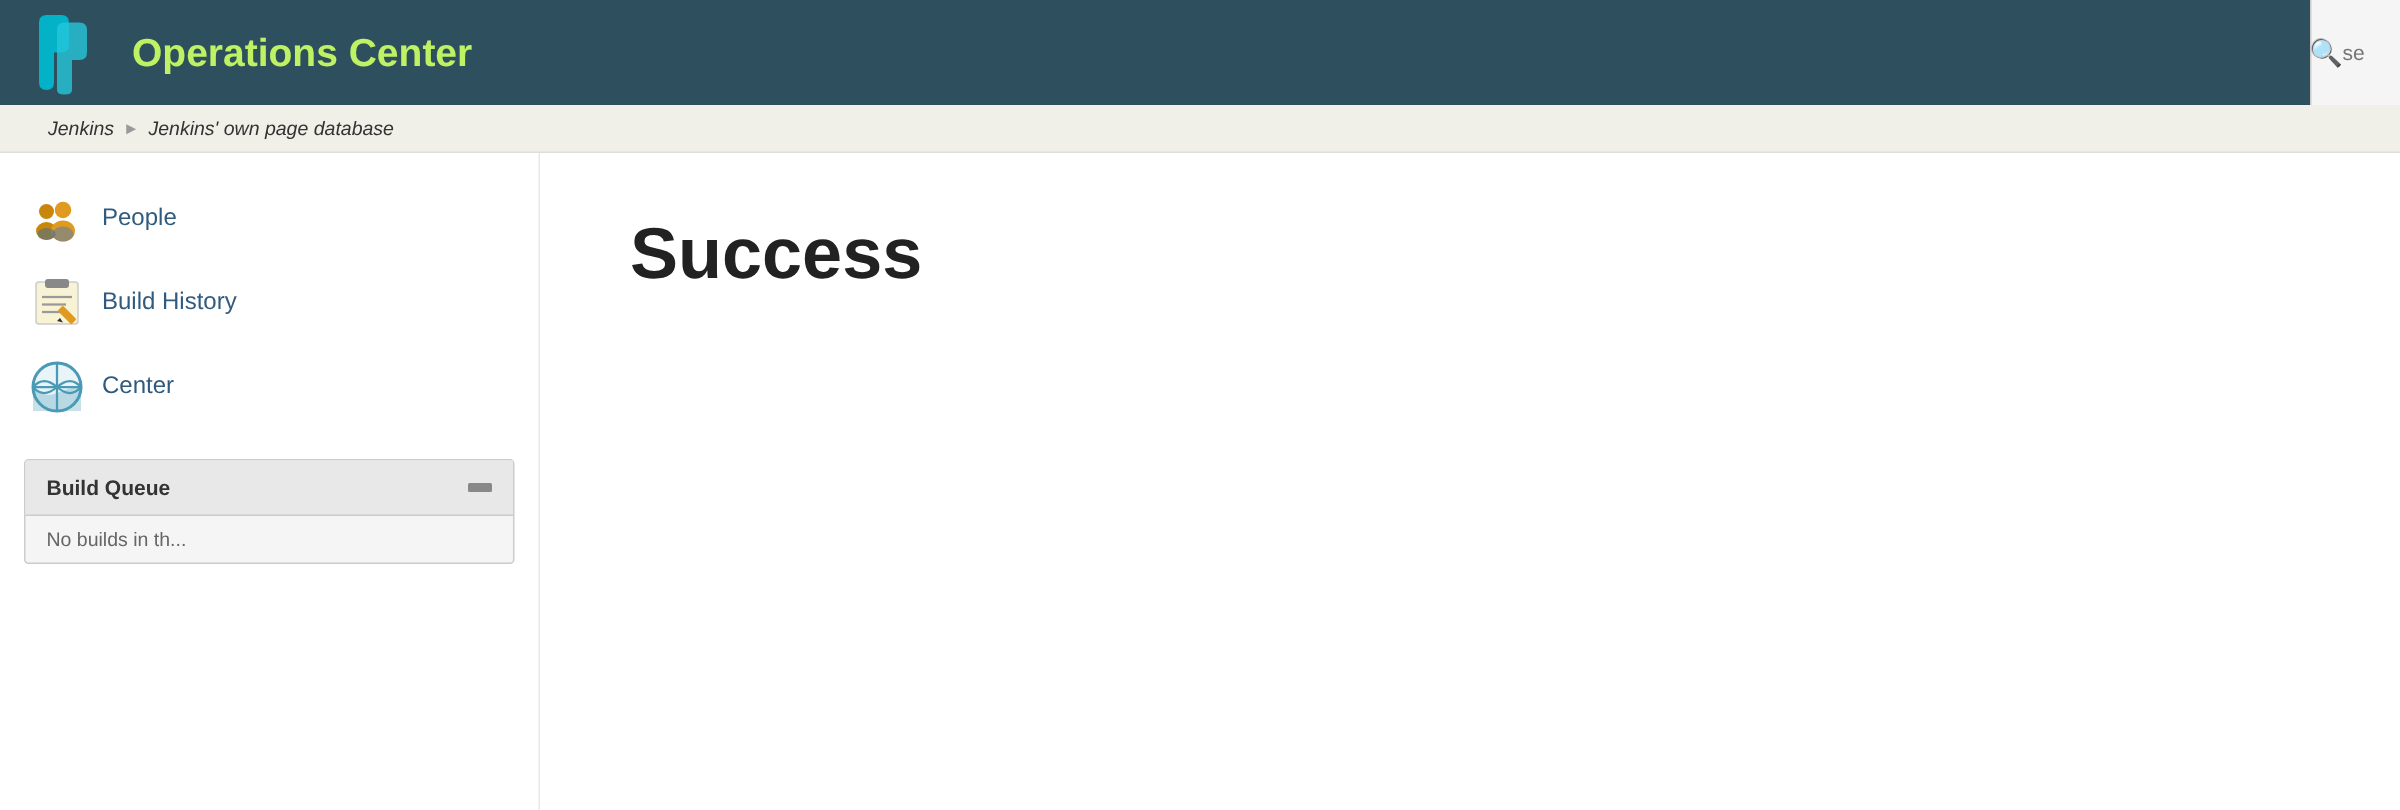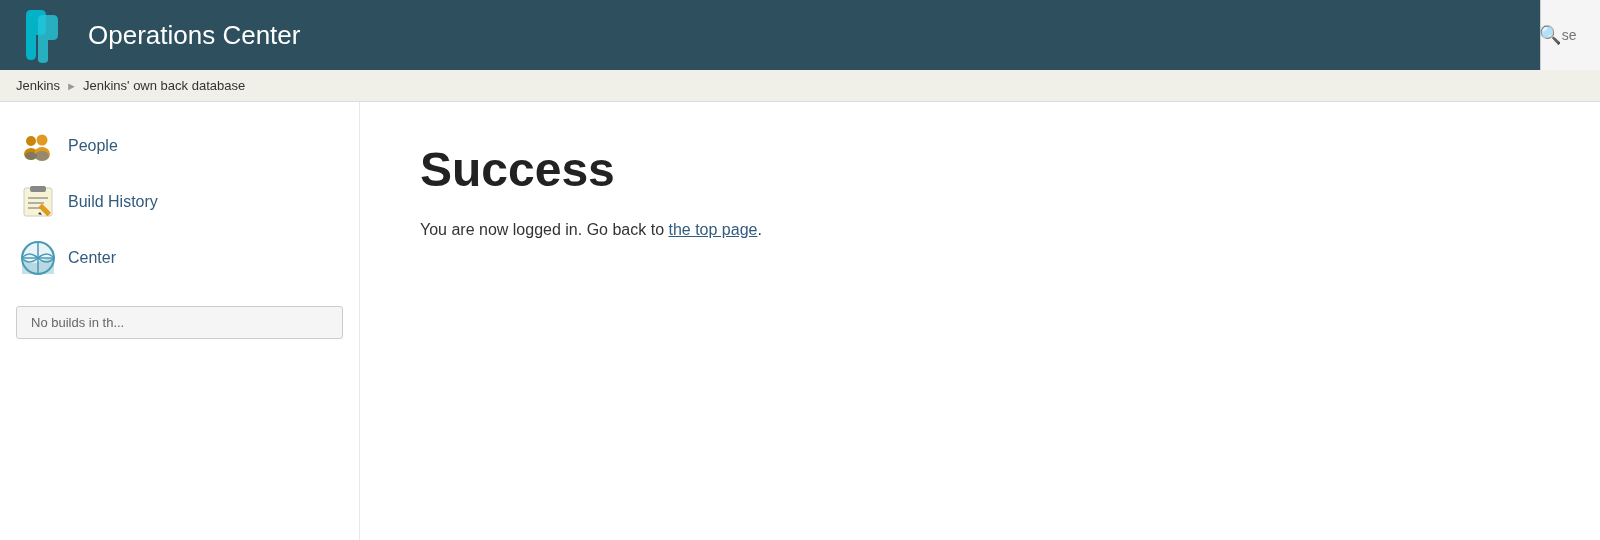--- a/index.html
+++ b/index.html
@@ -17,23 +17,23 @@
     #logo-area {
       display: flex;
       align-items: center;
       gap: 12px;
     }
     #logo-icon {
       width: 60px;
       height: 60px;
     }
     #header-title {
-      color: #ffffff;
+      color: #bef264;
       font-size: 26px;
-      font-weight: normal;
+      font-weight: bold;
       text-align: right;
     }
     #search-box {
       position: absolute;
       right: 0;
       top: 0;
       height: 70px;
       width: 60px;
       background: #f5f5f5;
       display: flex;
@@ -45,27 +45,28 @@
       width: 40px;
       border: none;
       background: transparent;
       font-size: 14px;
       outline: none;
     }
 
     
     #breadcrumb {
       background: #f0efe8;
-      padding: 8px 16px;
+      padding: 8px 32px;
       display: flex;
       align-items: center;
       gap: 6px;
       border-bottom: 1px solid #ddd;
       font-size: 13px;
       color: #333;
+      font-style: italic;
     }
     #breadcrumb .separator {
       color: #999;
       font-size: 11px;
     }
 
     
     #layout {
       display: flex;
       width: 100%;
@@ -169,21 +170,21 @@
   </div>
   <div id="search-box">
     <span style="font-size:18px; color:#555;">🔍</span>
     <input id="search-input" type="text" placeholder="se" style="">
   </div>
 </div>
 
 <div id="breadcrumb">
   <span style="cursor:pointer; color:#333;">Jenkins</span>
   <span class="separator">►</span>
-  <span>Jenkins' own back database</span>
+  <span>Jenkins' own page database</span>
 </div>
 
 <div id="layout">
 
   <div id="sidebar">
 
     <a class="sidebar-item">
       <svg class="sidebar-icon" viewBox="0 0 36 36" xmlns="http://www.w3.org/2000/svg">
 
         <circle cx="11" cy="13" r="5" fill="#c8860a"></circle>
@@ -225,27 +226,28 @@
 
         <line x1="2" y1="18" x2="34" y2="18" stroke="#4a9ab5" stroke-width="1.5"></line>
 
         <path d="M2 18 Q9 26 18 22 Q27 18 34 18 L34 34 Q27 34 18 34 Q9 34 2 34 Z" fill="#4a9ab5" opacity="0.3"></path>
       </svg>
       <span class="sidebar-item-label">Center</span>
     </a>
 
 
     <div id="build-queue">
+      <div id="build-queue-header">
+        <span id="build-queue-title">Build Queue</span>
+        <div id="build-queue-minimize"></div>
+      </div>
       <div id="build-queue-body">
         <span>No builds in th...</span>
       </div>
     </div>
 
   </div>
 
   <div id="main">
     <h1 id="success-heading">Success</h1>
-    <p id="success-message">
-      <span>You are now logged in. Go back to </span><a id="top-page-link">the top page</a><span>.</span>
-    </p>
   </div>
 
 </div>
 
 </body></html>

